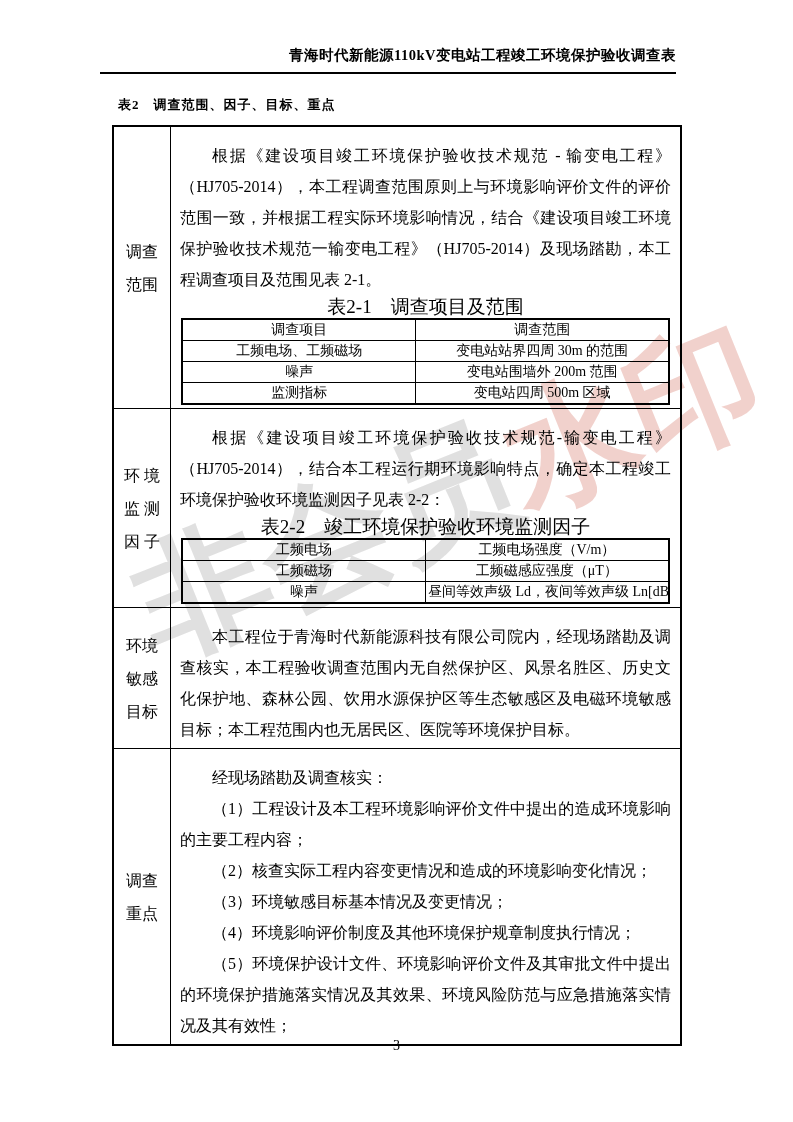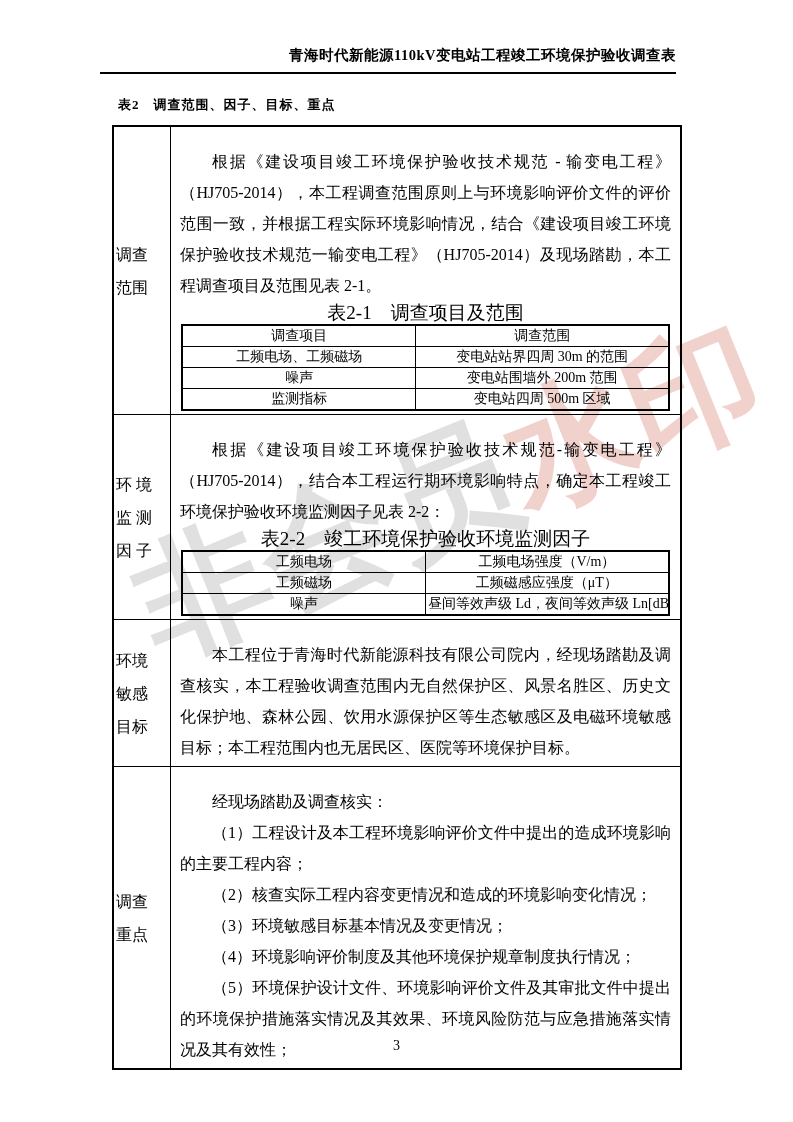--- a/index.html
+++ b/index.html
@@ -50,27 +50,28 @@
     border-collapse:collapse;
     border:2px solid #000;
     table-layout:fixed;
     z-index:1;
     background:transparent;
   }
   .main-table > tbody > tr > td { border:1px solid #000; vertical-align:middle; }
 
   .label-cell {
     width:52px;
+    text-align:center;
     font-size:16px;
     padding:0 2px;
   }
   .label-cell span { display:block; line-height:33px; white-space:nowrap; }
 
   .content-cell {
-    padding:19px 9px 3px 9px;
+    padding:13px 9px 3px 9px;
     font-size:16px;
     line-height:31px;
     text-align:justify;
   }
   .content-cell p { margin:0; text-indent:2em; }
 
   .row-1 { height:265px; }
   .row-2 { height:199px; }
   .row-3 { height:127px;margin-top:12px; }
   .row-4 { height:276px; }

